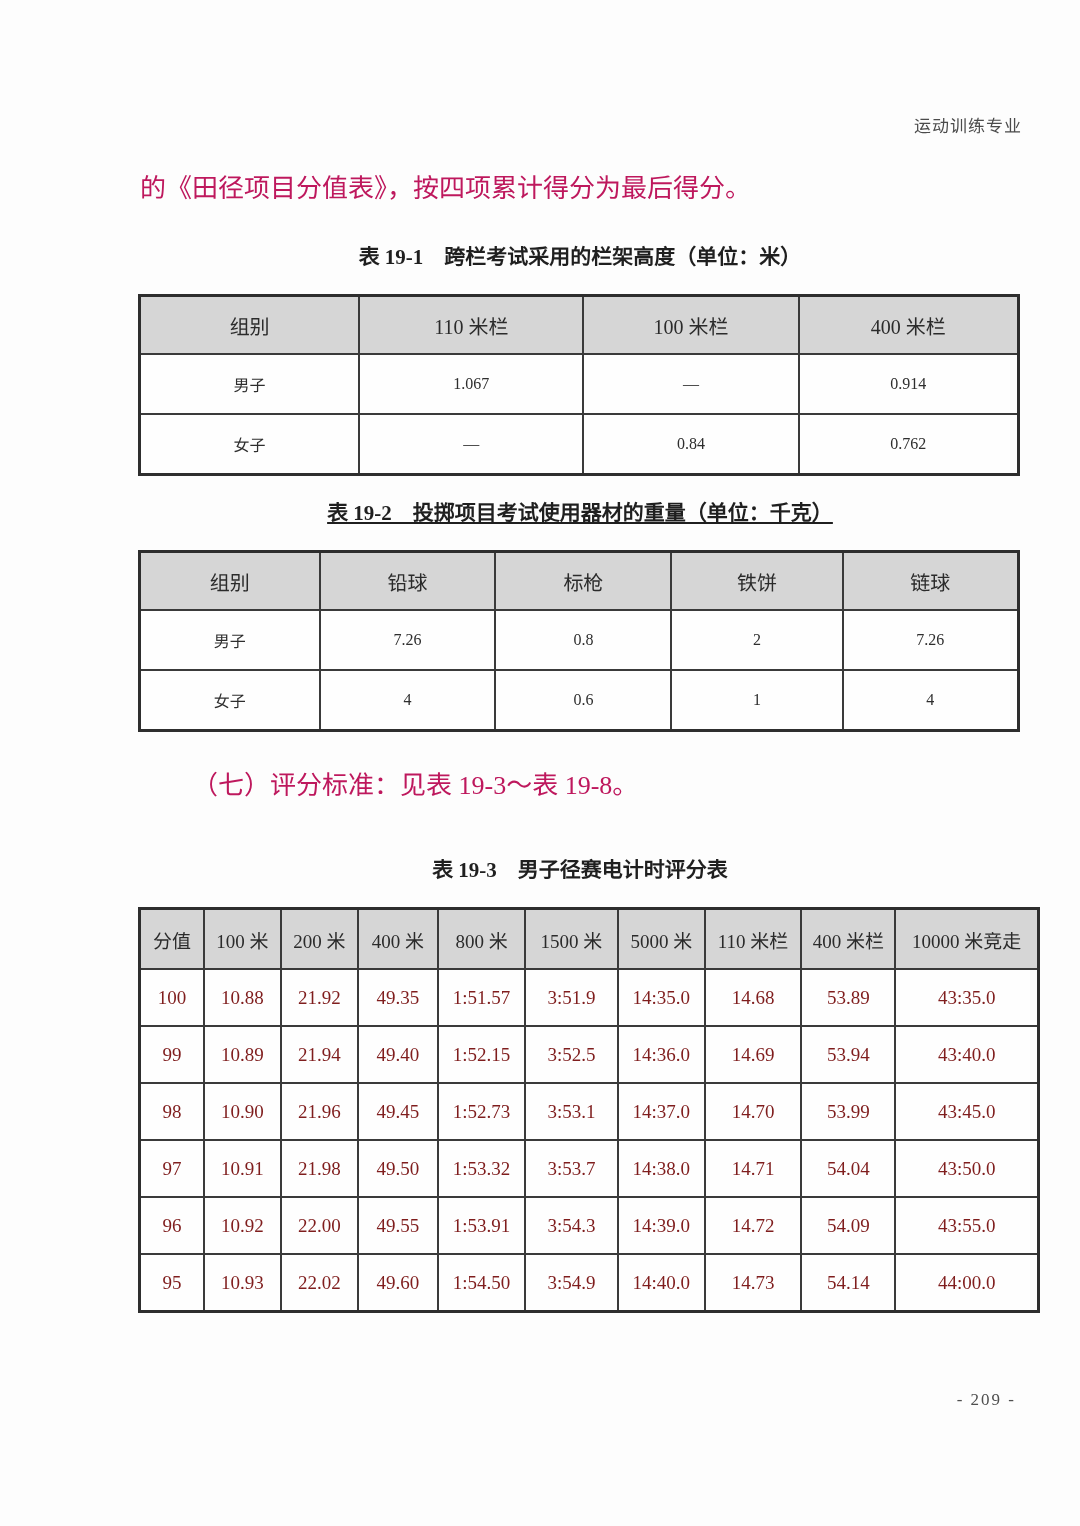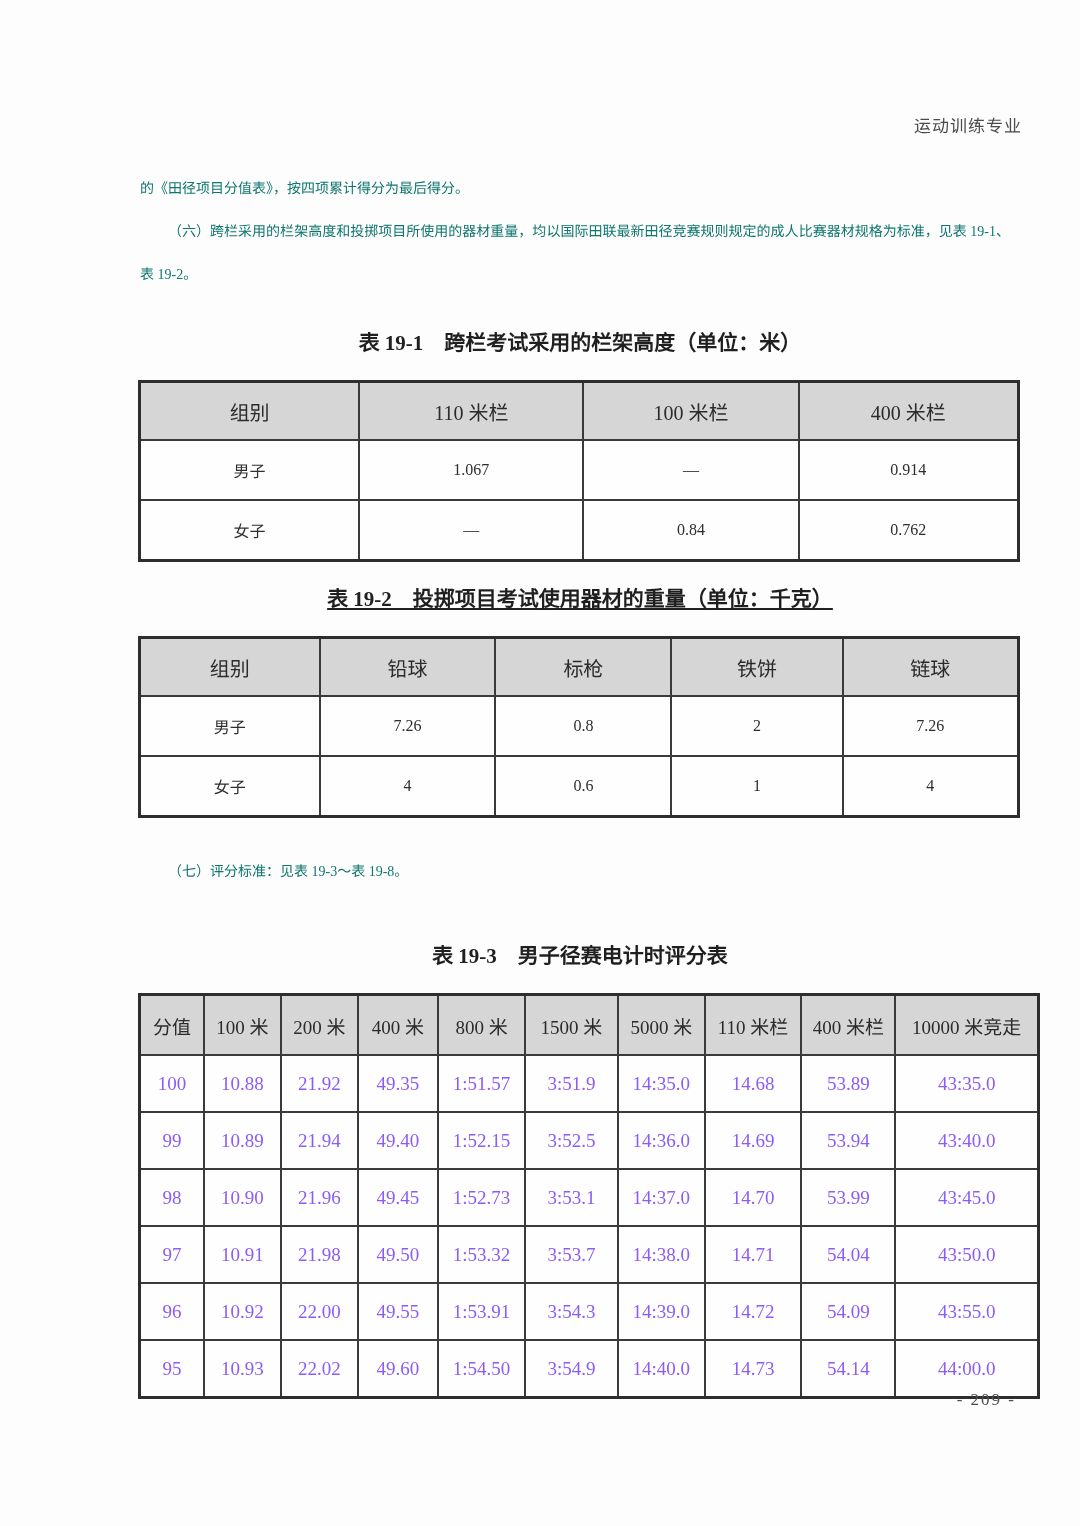--- a/index.html
+++ b/index.html
@@ -20,24 +20,24 @@
   }
   .running-header {
     padding: 112px 98px 0 0;
     text-align: right;
     font-size: 17px;
     color: #4b4b4b;
     letter-spacing: 1px;
   }
   .para {
     margin: 0 110px 0 100px;
-    font-size: 14px;
+    font-size: 26px;
     line-height: 43px;
     text-align: justify;
-    color: #0f766e;
+    color: #be185d;
   }
   .para.first {
     margin-top: 30px;
   }
   .para.indent {
     text-indent: 2em;
   }
   .para.p7 {
     margin-top: 32px;
   }
@@ -69,40 +69,39 @@
     white-space: nowrap;
   }
   table.tbl th {
     background: #d6d6d6;
     font-weight: normal;
     color: #2b2b2b;
   }
   table.t1 th, table.t2 th { height: 56px; font-size: 20px; }
   table.t1 td, table.t2 td { height: 58px; font-size: 16px; color: #2e2e2e; }
   table.t3 th { height: 58px; font-size: 19px; }
-  table.t3 td { height: 55px; font-size: 19px; color: #8b5cf6; }
+  table.t3 td { height: 55px; font-size: 19px; color: #7f1d1d; }
   .page-number {
     position: absolute;
     right: 104px;
     bottom: 116px;
     font-size: 17px;
     color: #4f4f4f;
     letter-spacing: 2px;
   }
 </style>
 </head>
 <body>
 
 <div class="page">
 
   <div class="running-header">运动训练专业</div>
 
   <p class="para first">的《田径项目分值表》，按四项累计得分为最后得分。</p>
 
-  <p class="para indent">（六）跨栏采用的栏架高度和投掷项目所使用的器材重量，均以国际田联最新田径竞赛规则规定的成人比赛器材规格为标准，见表 19-1、表 19-2。</p>
 
   <h3 class="tbl-title t1-title">表 19-1　跨栏考试采用的栏架高度（单位：米）</h3>
 
   <table class="tbl t1">
     <colgroup>
       <col style="width:25%">
         <col style="width:25.5%">
         <col style="width:24.5%">
         <col style="width:25%">
     </colgroup>

